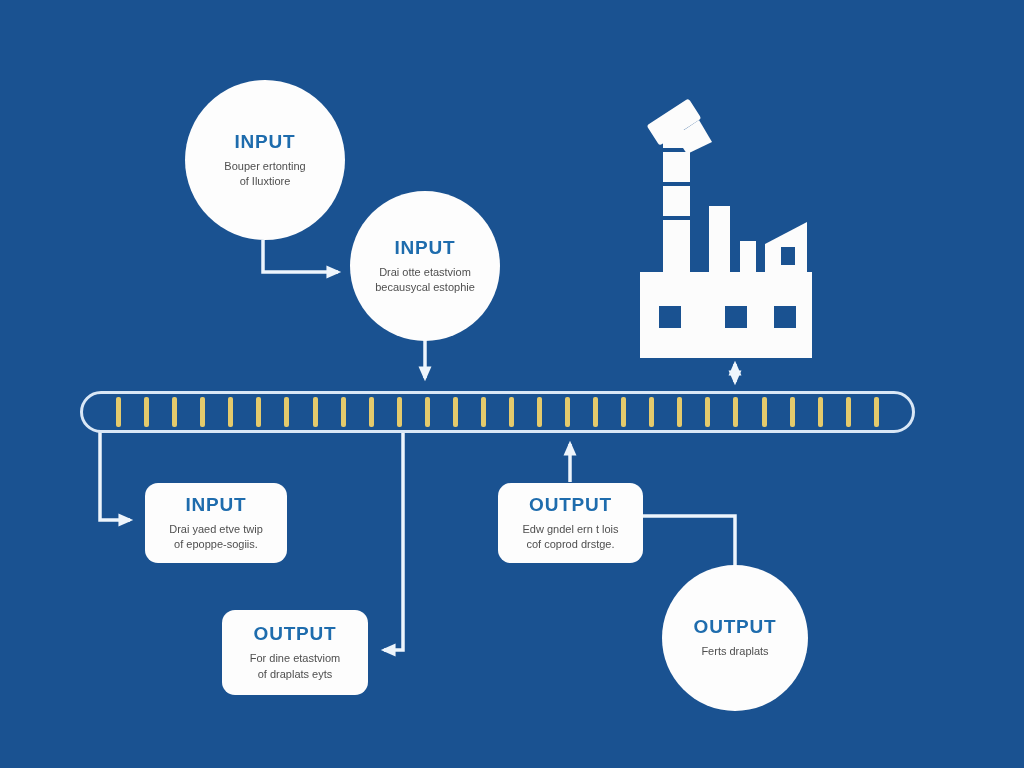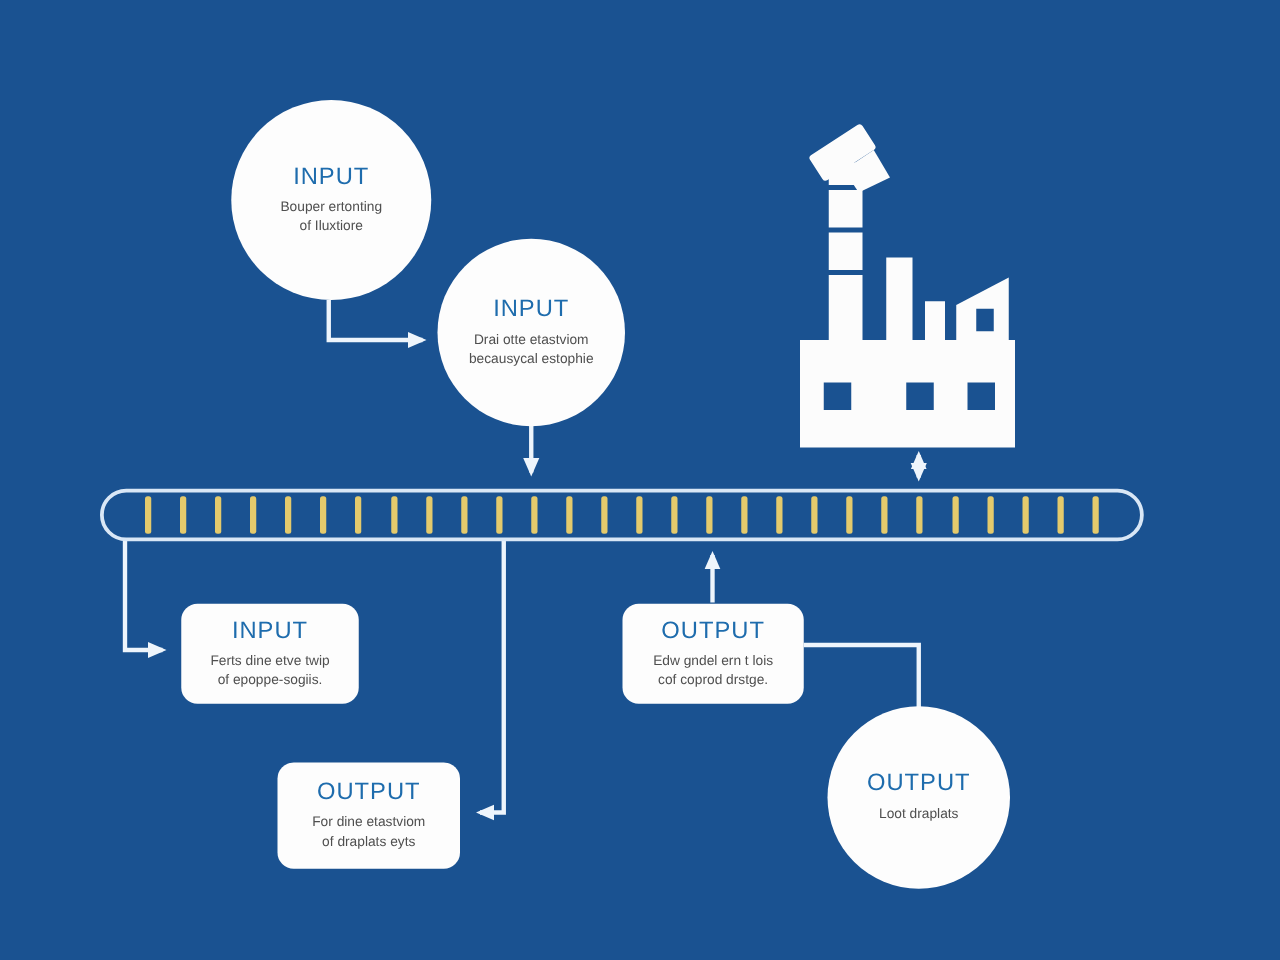--- a/index.html
+++ b/index.html
@@ -31,21 +31,21 @@
     flex-direction: column;
     align-items: center;
     justify-content: center;
     text-align: center;
     box-sizing: border-box;
   }
   .circle { border-radius: 50%; }
   .box { border-radius: 13px; }
   .node .title {
     color: var(--title);
-    font-weight: normal;
+    font-weight: bold;
     font-size: 19px;
     letter-spacing: 0.8px;
     margin-bottom: 6px;
   }
   .node .subtitle {
     color: var(--subtitle);
     font-size: 11px;
     line-height: 1.4;
     white-space: pre-line;
   }
@@ -174,34 +174,34 @@
   </div>
 
   <div class="node circle n-circle-input-2">
     <div class="title">INPUT</div>
     <div class="subtitle">Drai otte etastviom
 becausycal estophie</div>
   </div>
 
   <div class="node box n-box-input">
     <div class="title">INPUT</div>
-    <div class="subtitle">Ferts dine etve twip
+    <div class="subtitle">Drai yaed etve twip
 of epoppe-sogiis.</div>
   </div>
 
   <div class="node box n-box-output-mid">
     <div class="title">OUTPUT</div>
     <div class="subtitle">Edw gndel ern t lois
 cof coprod drstge.</div>
   </div>
 
   <div class="node box n-box-output-bot">
     <div class="title">OUTPUT</div>
     <div class="subtitle">For dine etastviom
 of draplats eyts</div>
   </div>
 
   <div class="node circle n-circle-output">
     <div class="title">OUTPUT</div>
-    <div class="subtitle">Loot draplats</div>
+    <div class="subtitle">Ferts draplats</div>
   </div>
 
 </div>
 
 </body></html>

